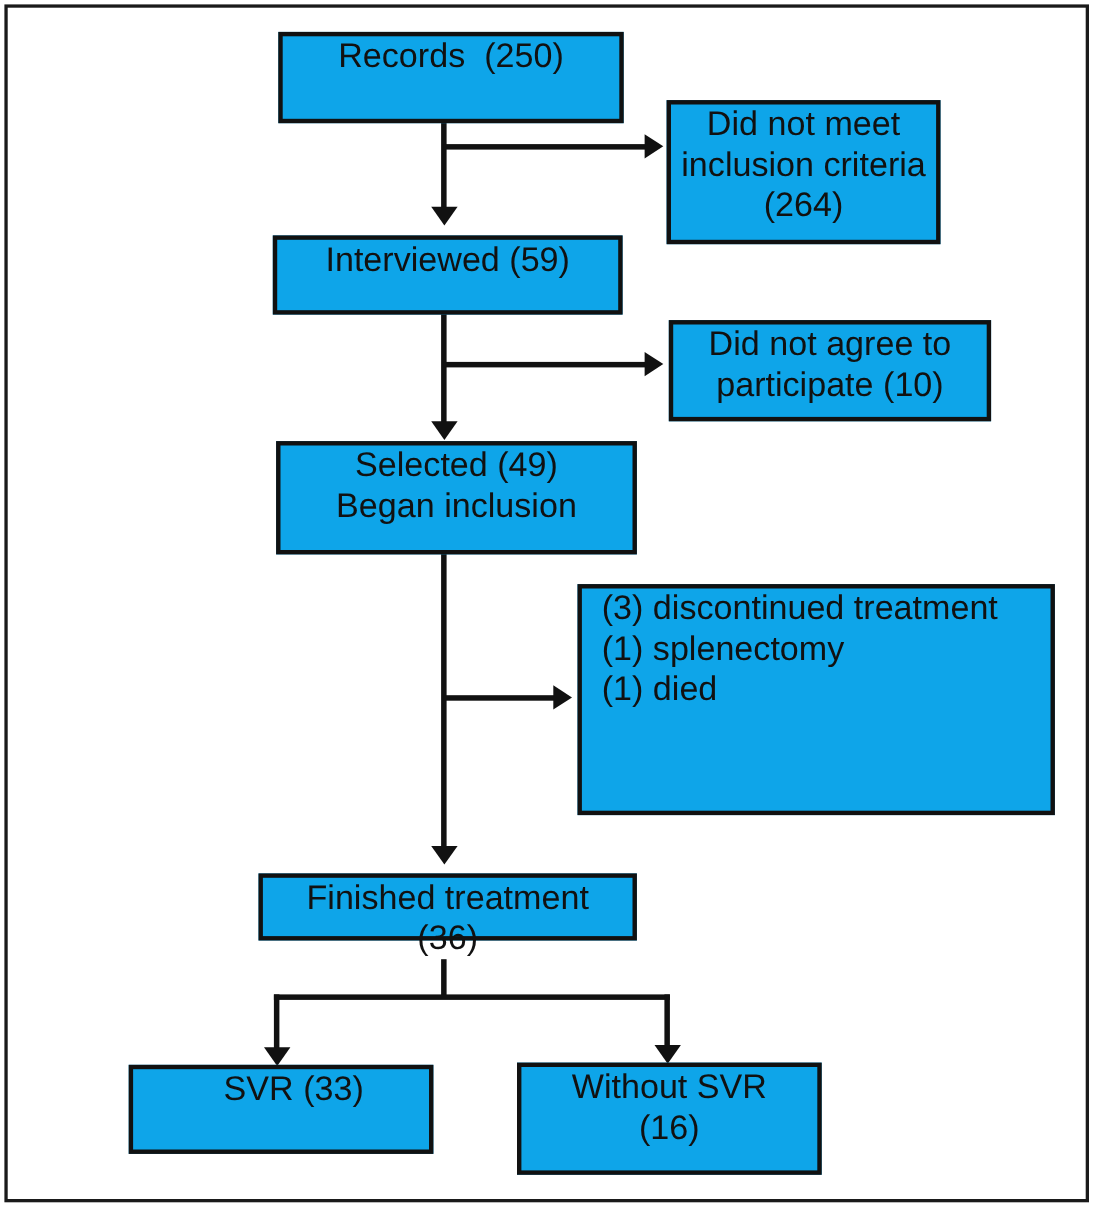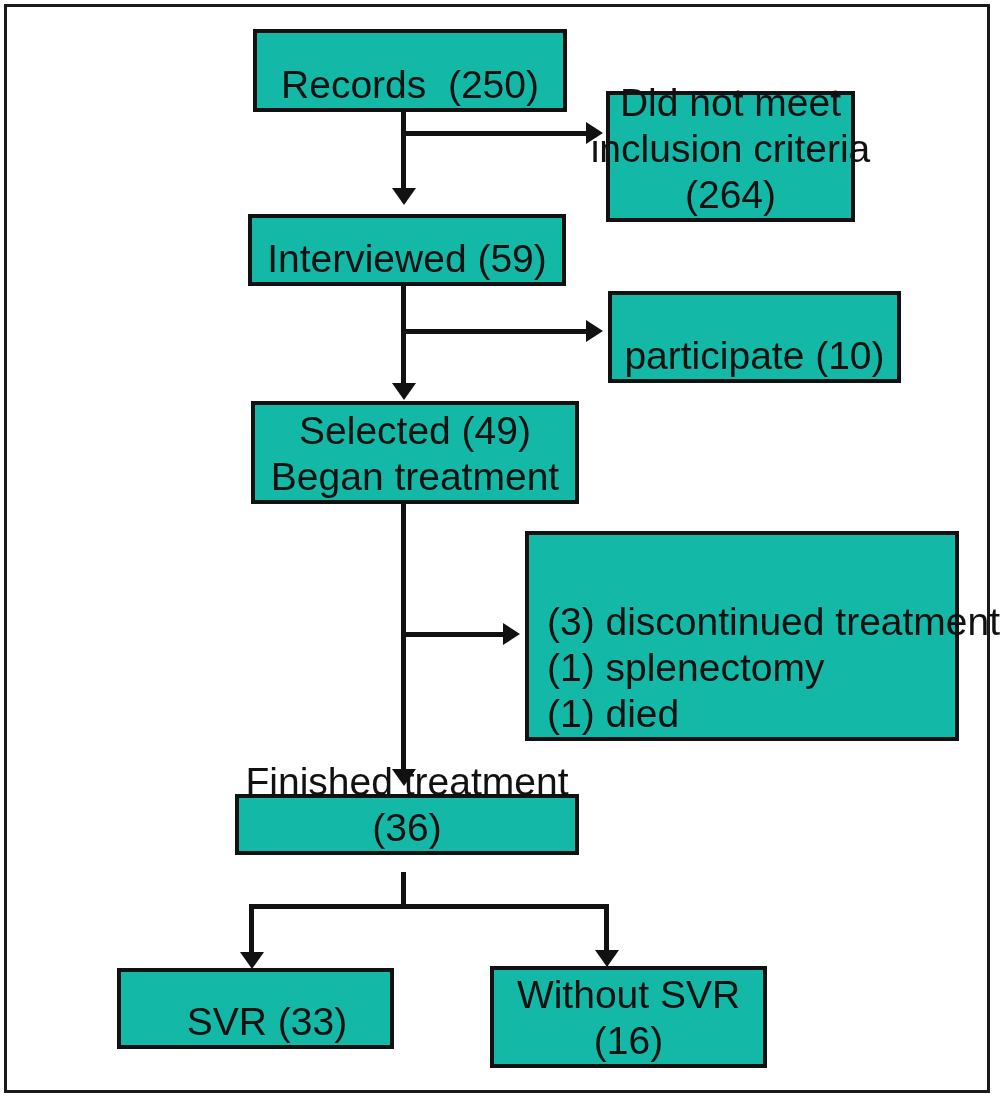--- a/index.html
+++ b/index.html
@@ -24,27 +24,27 @@
     width: 986px;
     height: 1089px;
     border: 3px solid #1a1a1a;
     box-sizing: border-box;
     background: #ffffff;
   }
   .node {
     position: absolute;
     border: 4px solid #111111;
     box-sizing: border-box;
-    background: #14b8a6;
+    background: #0ea5e9;
     display: flex;
     flex-direction: column;
     align-items: center;
-    justify-content: flex-end;
+    justify-content: flex-start;
     color: #111111;
-    font-size: 39px;
+    font-size: 31px;
     line-height: 1.18;
     text-align: center;
     white-space: pre;
   }
   .node.left-align {
     align-items: flex-start;
     text-align: left;
     padding-left: 18px;
   }
   .node .line {
@@ -116,42 +116,43 @@
       <span class="line">Did not meet</span>
       <span class="line">inclusion criteria</span>
       <span class="line">(264)</span>
     </div>
 
     <div class="node" style="left:241px; top:207px; width:318px; height:72px;">
       <span class="line">Interviewed (59)</span>
     </div>
 
     <div class="node" style="left:601px; top:284px; width:293px; height:92px;">
+      <span class="line">Did not agree to</span>
       <span class="line">participate (10)</span>
     </div>
 
     <div class="node" style="left:244px; top:394px; width:328px; height:103px;">
       <span class="line">Selected (49)</span>
-      <span class="line">Began treatment</span>
+      <span class="line">Began inclusion</span>
     </div>
 
     <div class="node left-align" style="left:518px; top:524px; width:434px; height:210px;">
       <span class="line">(3) discontinued treatment</span>
       <span class="line">(1) splenectomy</span>
       <span class="line">(1) died</span>
     </div>
 
     <div class="node" style="left:228px; top:787px; width:344px; height:61px;">
       <span class="line">Finished treatment</span>
       <span class="line">(36)</span>
     </div>
 
     <div class="node" style="left:110px; top:961px; width:277px; height:81px;padding-left:23px;">
       <span class="line">SVR (33)</span>
     </div>
 
-    <div class="node" style="left:463px; top:959px; width:277px; height:102px;margin-left:20px;">
+    <div class="node" style="left:463px; top:959px; width:277px; height:102px;">
       <span class="line">Without SVR</span>
       <span class="line">(16)</span>
     </div>
 
   </div>
 </div>
 
 </body></html>

